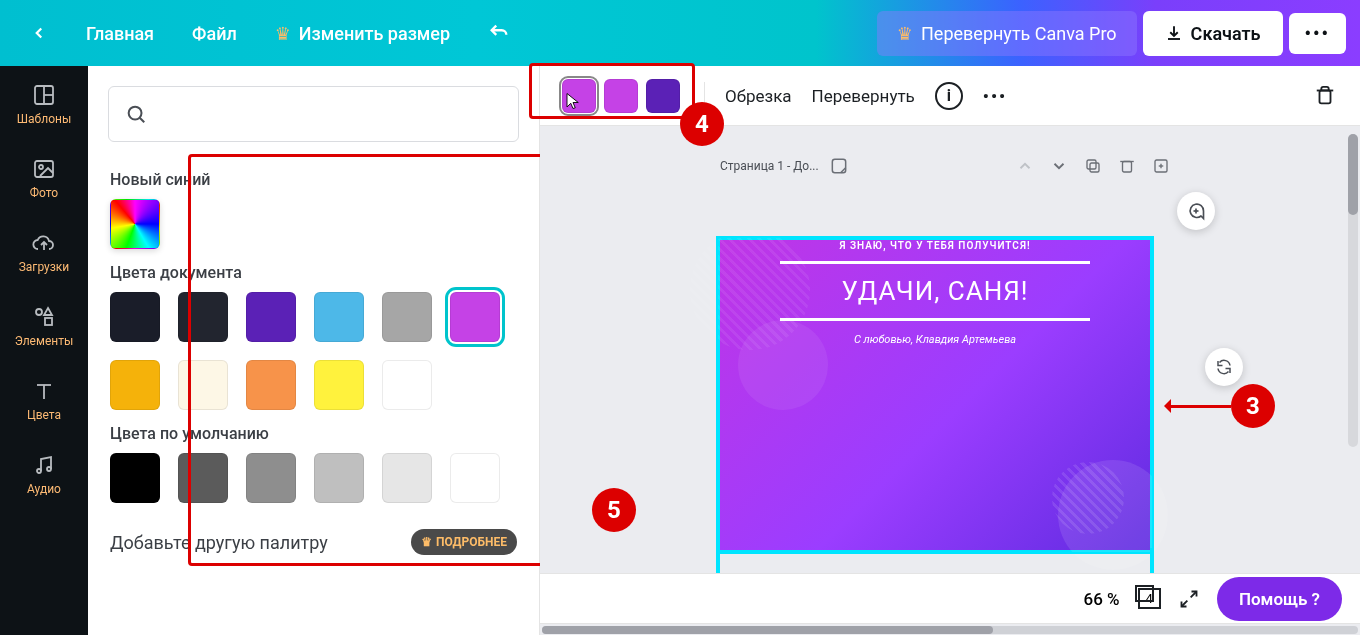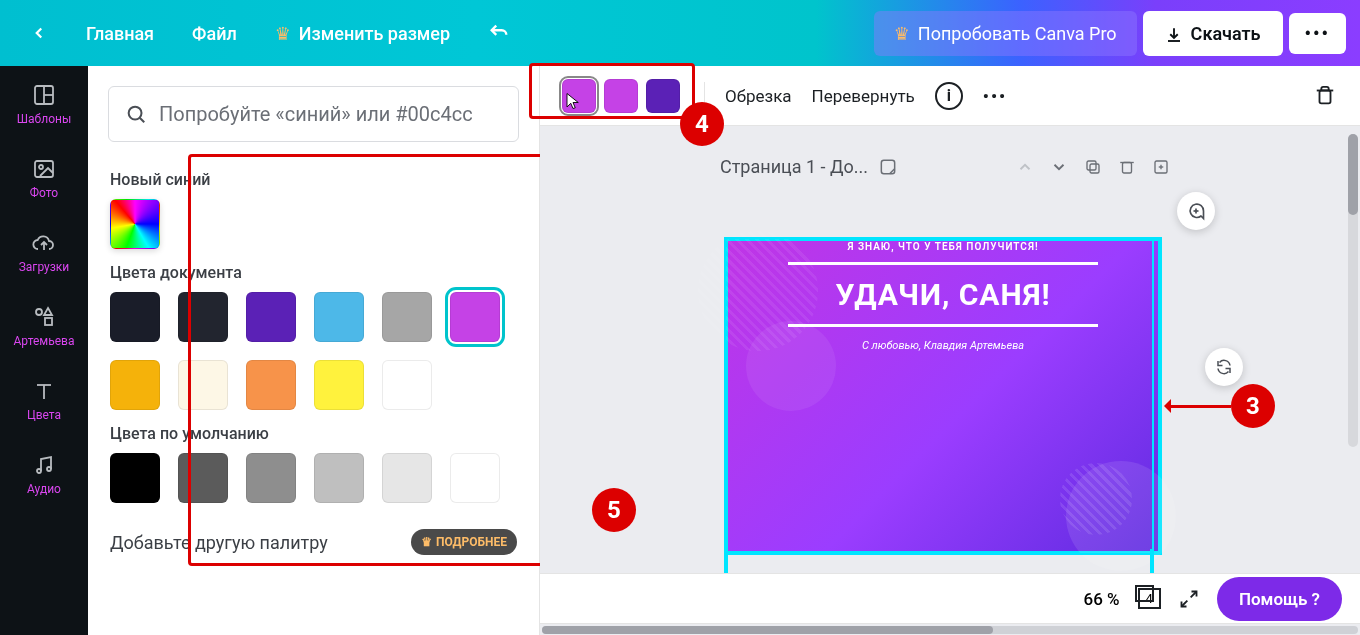--- a/index.html
+++ b/index.html
@@ -4,29 +4,29 @@
 <style>
   * { box-sizing: border-box; margin: 0; padding: 0; font-family: -apple-system, BlinkMacSystemFont, "Segoe UI", Roboto, sans-serif; }
   html, body { width: 1360px; height: 635px; overflow: hidden; background: #fff; }
 
   
   .topbar { height: 66px; background: linear-gradient(90deg, #00bfd0 0%, #00c7d6 35%, #00c4cc 60%, #3b62ff 75%, #7a3ffb 85%, #8b3dff 100%); display: flex; align-items: center; padding: 0 14px; color: #fff; font-size: 18px; gap: 6px; }
   .topbtn { padding: 10px 16px; border-radius: 6px; cursor: pointer; display: flex; align-items: center; gap: 8px; font-weight: 500; }
   .topbar .spacer { flex: 1; }
   .trypro { background: rgba(141,120,255,.45); padding: 12px 20px; border-radius: 6px; display:flex; align-items:center; gap:8px; }
   .sharebtn { background: rgba(150,120,255,.55); padding: 12px 22px; border-radius: 6px; }
-  .dlbtn { background:#fff; color:#0d1216; padding: 12px 22px; border-radius:6px; display:flex; align-items:flex-end; gap:8px; font-weight:600;}
+  .dlbtn { background:#fff; color:#0d1216; padding: 12px 22px; border-radius:6px; display:flex; align-items:center; gap:8px; font-weight:600;}
   .morebtn { background:#fff; color:#0d1216; padding: 10px 16px; border-radius:6px; font-weight:700; letter-spacing:2px;}
   .crown { color:#fdbc68; }
 
   
   .bodyrow { display:flex; height: calc(100% - 66px); }
 
   
-  .sidebar { width: 88px; background:#0d1216; color:#d946ef; display:flex; flex-direction:column; align-items:center; padding-top:8px; gap:14px; }
+  .sidebar { width: 88px; background:#0d1216; color:#fdba74; display:flex; flex-direction:column; align-items:center; padding-top:8px; gap:14px; }
   .sideitem { width:100%; display:flex; flex-direction:column; align-items:center; gap:4px; padding:8px 0; cursor:pointer; font-size:12px; }
   .sideitem .sicon { width:26px; height:26px; display:flex; align-items:center; justify-content:center; }
 
   
   .leftpanel { width: 452px; background:#fff; border-right:1px solid #e4e4e4; display:flex; flex-direction:column; position:relative; }
   .searchwrap { padding: 20px 20px 10px; }
   .searchbox { height:56px; border:1px solid #dadce0; border-radius:6px; display:flex; align-items:center; padding:0 16px; gap:12px; color:#6b6f76; font-size:20px; }
   .annot-box { border:3px solid #dc0000; border-radius:4px; position:absolute; pointer-events:none; }
 
   .section { padding: 4px 22px 8px; }
@@ -54,31 +54,31 @@
   .canvasscroll { position:absolute; right:2px; top:8px; width:10px; height:70%; background:#d7d8dc; border-radius:5px;}
   .canvasscroll .thumb { width:100%; height:26%; background:#9fa1a8; border-radius:5px; position:absolute; top:0;}
   .bottomscroll { height:12px; background:#ebecf0; border-top:1px solid #e4e4e4; position:relative;}
   .bottomscroll .track{position:absolute; left:2px; right:2px; top:2px; height:8px; background:#cfd1d6; border-radius:4px;}
   .bottomscroll .thumb{position:absolute; left:2px; top:2px; height:8px; width:55%; background:#9fa1a8; border-radius:4px;}
 
   
   .pageblock{ position:absolute; left:180px; top:30px; width:450px; }
   .selframe{outline:4px solid #00e5ff; outline-offset:0;}
   .pagehead{ display:flex; align-items:center; gap:10px; margin-bottom:8px; color:#4a4e55;}
-  .pagehead .ptitle{font-size:18px;text-align:center;}
+  .pagehead .ptitle{font-size:12px;text-align:center;}
   .pagehead .hicons{ margin-left:auto; display:flex; gap:16px; color:#6b6f76;}
   .pagehead .hicons span{cursor:pointer;}
   .page-canvas { width:430px; height:310px; background:linear-gradient(135deg,#c035e6 0%, #9b3dff 55%, #5f2be0 100%); position:relative; color:#fff; text-align:center; font-family: Arial, sans-serif; margin-left:0;}
   .page-canvas .circle1{position:absolute; left:-30px; top:-10px; width:120px; height:120px; border-radius:50%; background:repeating-linear-gradient(45deg, rgba(255,255,255,.18) 0 3px, transparent 3px 7px); opacity:.4;}
   .page-canvas .circle2{position:absolute; left:18px; top:80px; width:90px; height:90px; border-radius:50%; background:rgba(255,255,255,.07);}
   .page-canvas .circle3{position:absolute; right:-18px; bottom:-20px; width:110px; height:110px; border-radius:50%; background:rgba(255,255,255,.10);}
   .page-canvas .circle4{position:absolute; right:26px; bottom:16px; width:72px; height:72px; border-radius:50%; background:repeating-linear-gradient(45deg, rgba(255,255,255,.22) 0 3px, transparent 3px 7px); opacity:.5;}
   .page-canvas .small{font-size:10px; letter-spacing:1px; margin-top:64px; font-weight:600;}
   .page-canvas hr{border:none; border-top:3px solid #fff; width:72%; margin:10px auto;}
-  .page-canvas .big{font-size:30px; font-weight:700; letter-spacing:1px; margin:12px 0;}
+  .page-canvas .big{font-size:26px; font-weight:400; letter-spacing:1px; margin:12px 0;}
   .page-canvas .sub{font-size:11px; font-style:italic; line-height:1.6; margin-top:8px;}
 
   
   .floatctl{position:absolute; width:38px; height:38px; background:#fff; border-radius:50%; box-shadow:0 2px 8px rgba(0,0,0,.18); display:flex; align-items:center; justify-content:center; cursor:pointer;}
 
   
   .canvasfoot{ height:50px; background:#fff; border-top:1px solid #e4e4e4; display:flex; align-items:center; justify-content:flex-end; gap:18px; padding:0 18px;}
   .zoomval{font-size:17px; font-weight:500;}
   .pagenum{ border:2px solid #1c2024; padding:1px 6px; font-size:13px; position:relative;}
   .pagenum::before{content:''; position:absolute; left:-5px; top:-5px; right:5px; bottom:5px; border:2px solid #1c2024;}
@@ -115,21 +115,21 @@
   </div>
   <div class="topbtn">
     <svg width="22" height="22" viewBox="0 0 24 24" fill="none" stroke="#fff" stroke-width="2.5">
         <path d="M9 14L4 9l5-5"></path>
         <path d="M4 9h11a5 5 0 015 5v0"></path>
       </svg>
   </div>
   <div class="spacer"></div>
   <div class="trypro">
     <span class="crown">♛</span>
-    <span>Попробовать Canva Pro</span>
+    <span>Перевернуть Canva Pro</span>
   </div>
   <div class="dlbtn">
     <svg width="18" height="18" viewBox="0 0 24 24" fill="none" stroke="#0d1216" stroke-width="2.5">
         <path d="M12 3v12"></path>
         <polyline points="7 11 12 16 17 11"></polyline>
         <line x1="4" y1="20" x2="20" y2="20"></line>
       </svg>
     <span>Скачать</span>
   </div>
   <div class="morebtn"><span>•••</span></div>
@@ -169,21 +169,21 @@
       <span>Загрузки</span>
     </div>
     <div class="sideitem">
       <span class="sicon">
           <svg width="24" height="24" viewBox="0 0 24 24" fill="none" stroke="#b8bcc0" stroke-width="1.8">
             <circle cx="7" cy="7" r="3"></circle>
             <rect x="13" y="13" width="7" height="7"></rect>
             <polygon points="16 3 20 10 12 10"></polygon>
           </svg>
         </span>
-      <span>Артемьева</span>
+      <span>Элементы</span>
     </div>
     <div class="sideitem">
       <span class="sicon">
           <svg width="24" height="24" viewBox="0 0 24 24" fill="none" stroke="#b8bcc0" stroke-width="1.8">
             <line x1="5" y1="6" x2="19" y2="6"></line>
             <line x1="12" y1="6" x2="12" y2="20"></line>
           </svg>
         </span>
       <span>Цвета</span>
     </div>
@@ -199,21 +199,20 @@
     </div>
   </div>
 
   <div class="leftpanel">
     <div class="searchwrap">
       <div class="searchbox">
         <svg width="22" height="22" viewBox="0 0 24 24" fill="none" stroke="#4a4e55" stroke-width="2.2">
             <circle cx="11" cy="11" r="7"></circle>
             <line x1="21" y1="21" x2="16" y2="16"></line>
           </svg>
-        <span>Попробуйте «синий» или #00c4cc</span>
       </div>
     </div>
 
     <div class="annot-box" style="left:100px; top:88px; width:428px; height:412px;"></div>
 
     <div class="section">
       <div class="sectitle">Новый синий</div>
       <div class="swatchrow">
         <div class="swatch rainbow"></div>
       </div>
@@ -324,21 +323,21 @@
               </span>
             <span>
                 <svg width="18" height="18" viewBox="0 0 24 24" fill="none" stroke="#6b6f76" stroke-width="1.8">
                   <rect x="4" y="4" width="16" height="16" rx="2"></rect>
                   <line x1="12" y1="9" x2="12" y2="15"></line>
                   <line x1="9" y1="12" x2="15" y2="12"></line>
                 </svg>
               </span>
           </div>
         </div>
-        <div style="position:relative;margin-left:8px;">
+        <div style="position:relative;">
           <div class="page-canvas selframe">
             <div class="circle1"></div>
             <div class="circle2"></div>
             <div class="circle3"></div>
             <div class="circle4"></div>
             <div class="small">Я ЗНАЮ, ЧТО У ТЕБЯ ПОЛУЧИТСЯ!</div>
             <hr>
             <div class="big">УДАЧИ, САНЯ!</div>
             <hr>
             <div class="sub">

